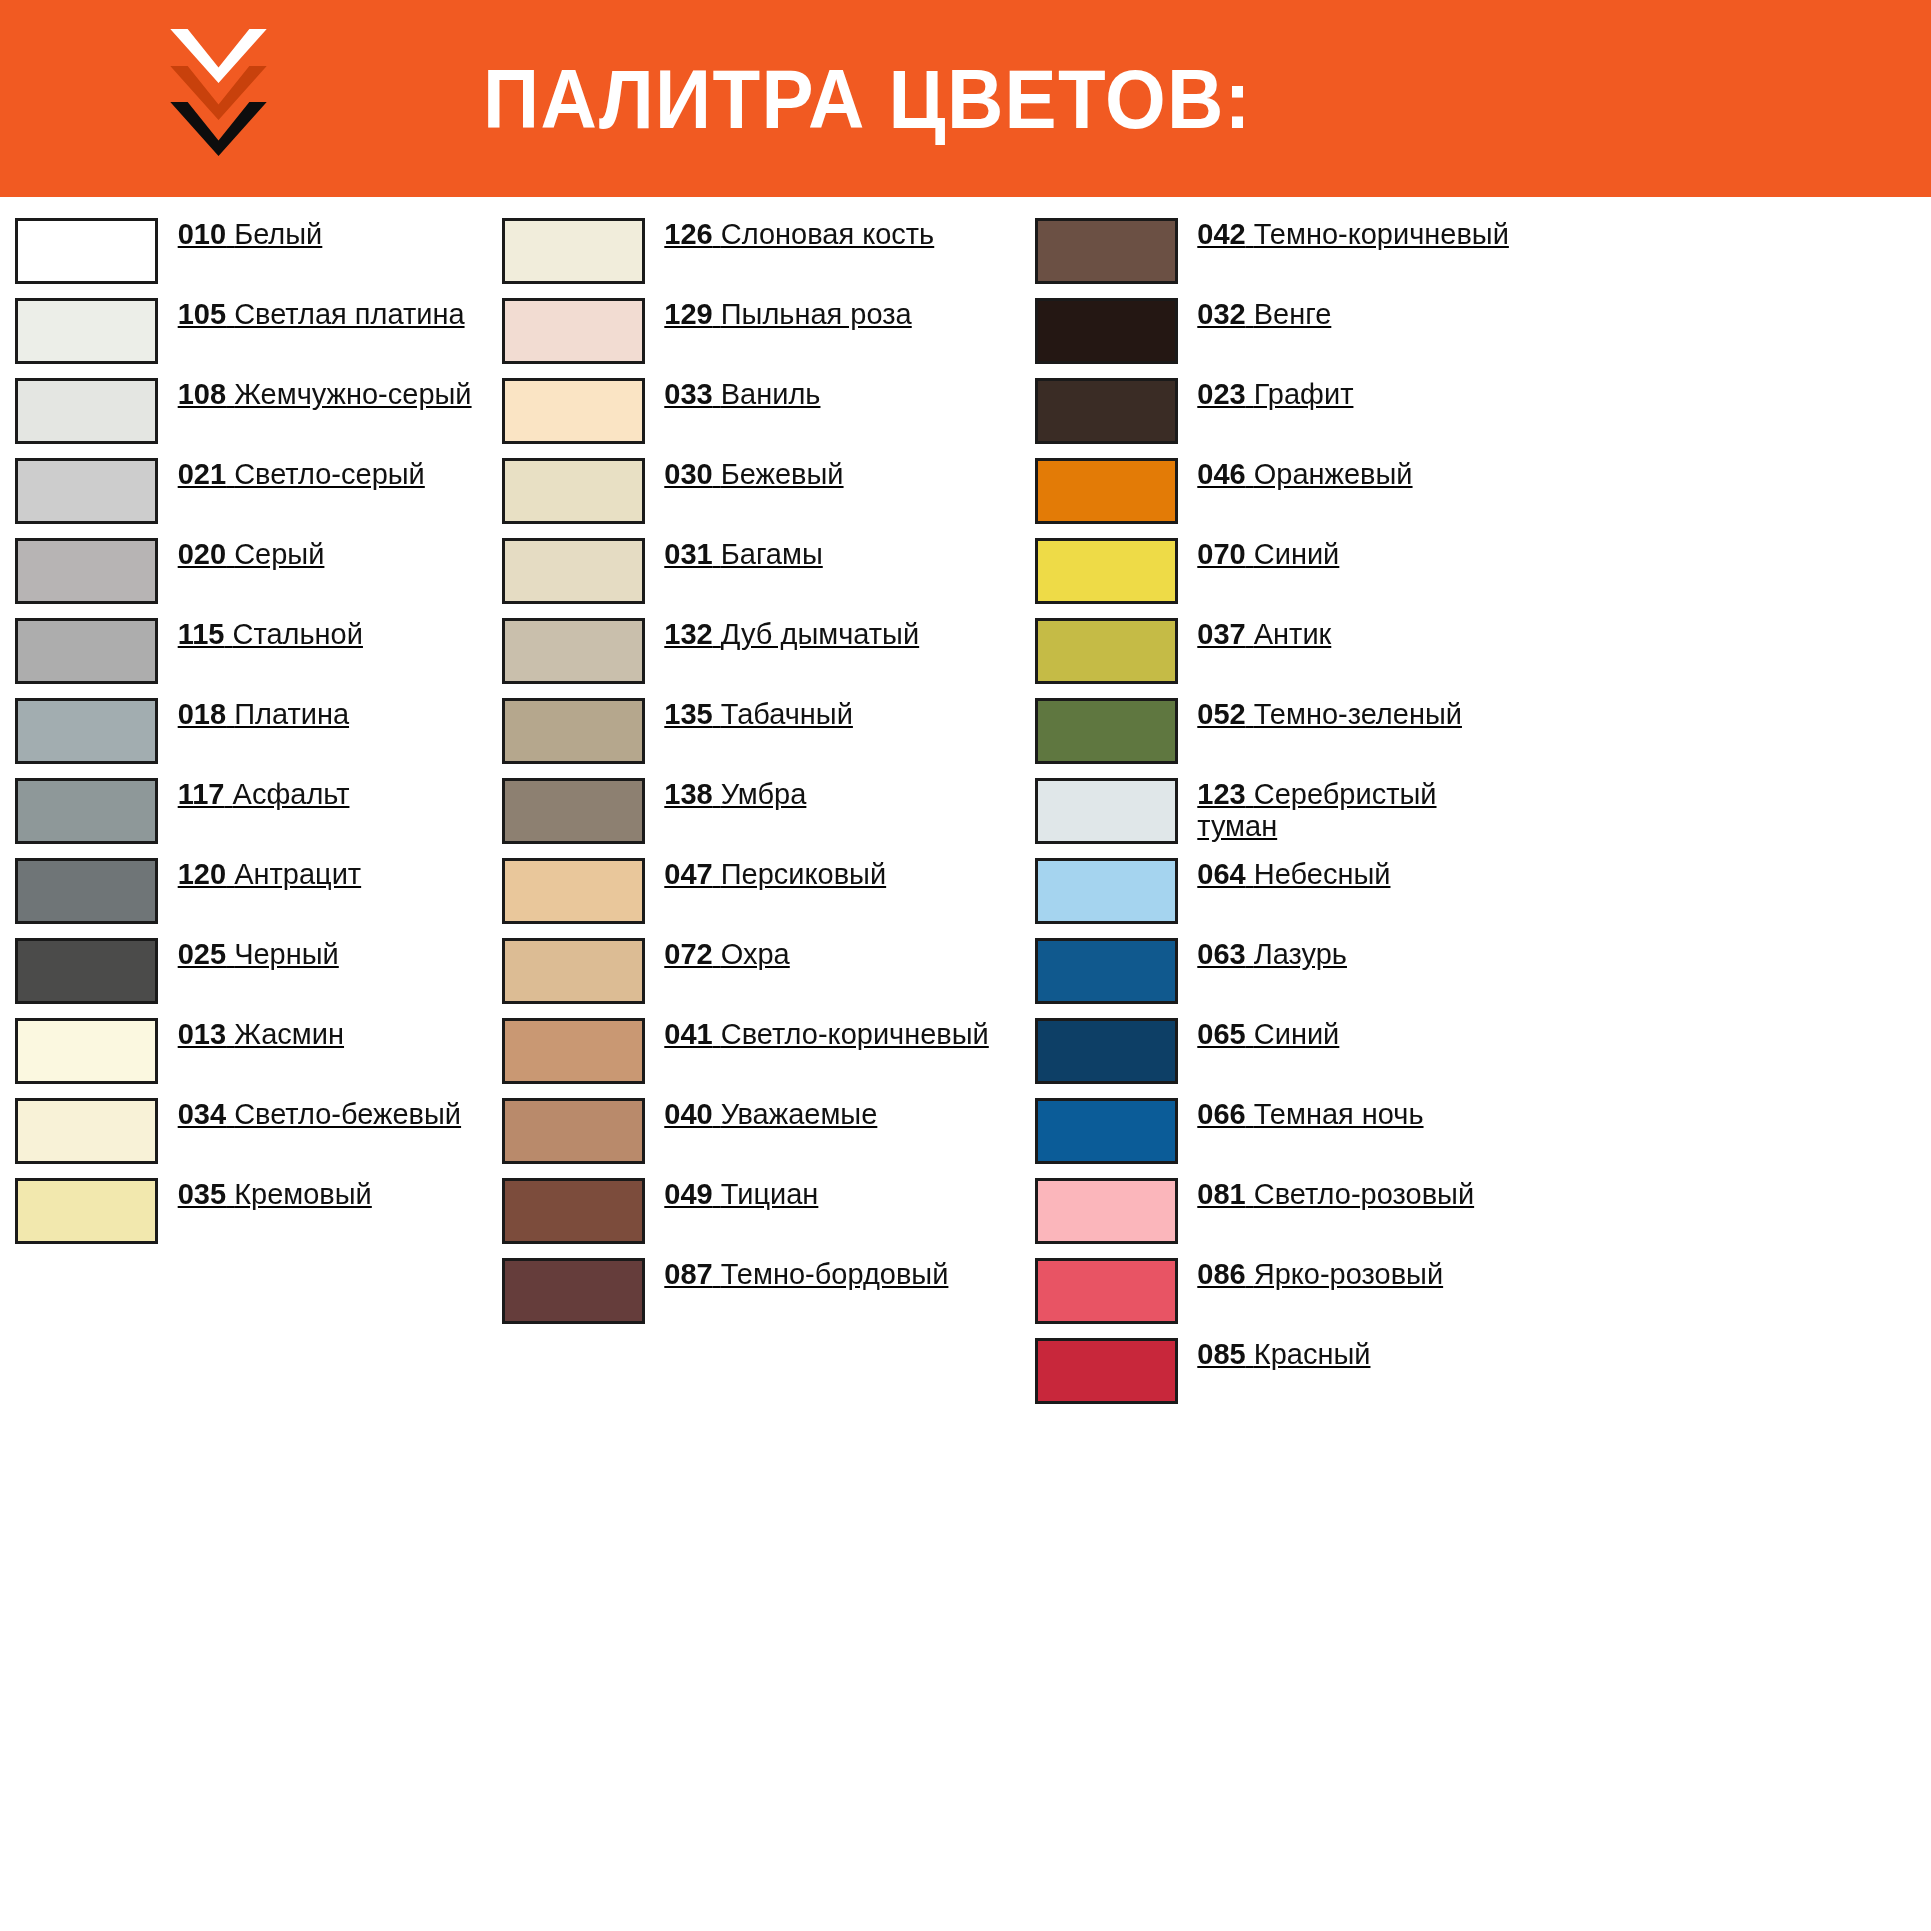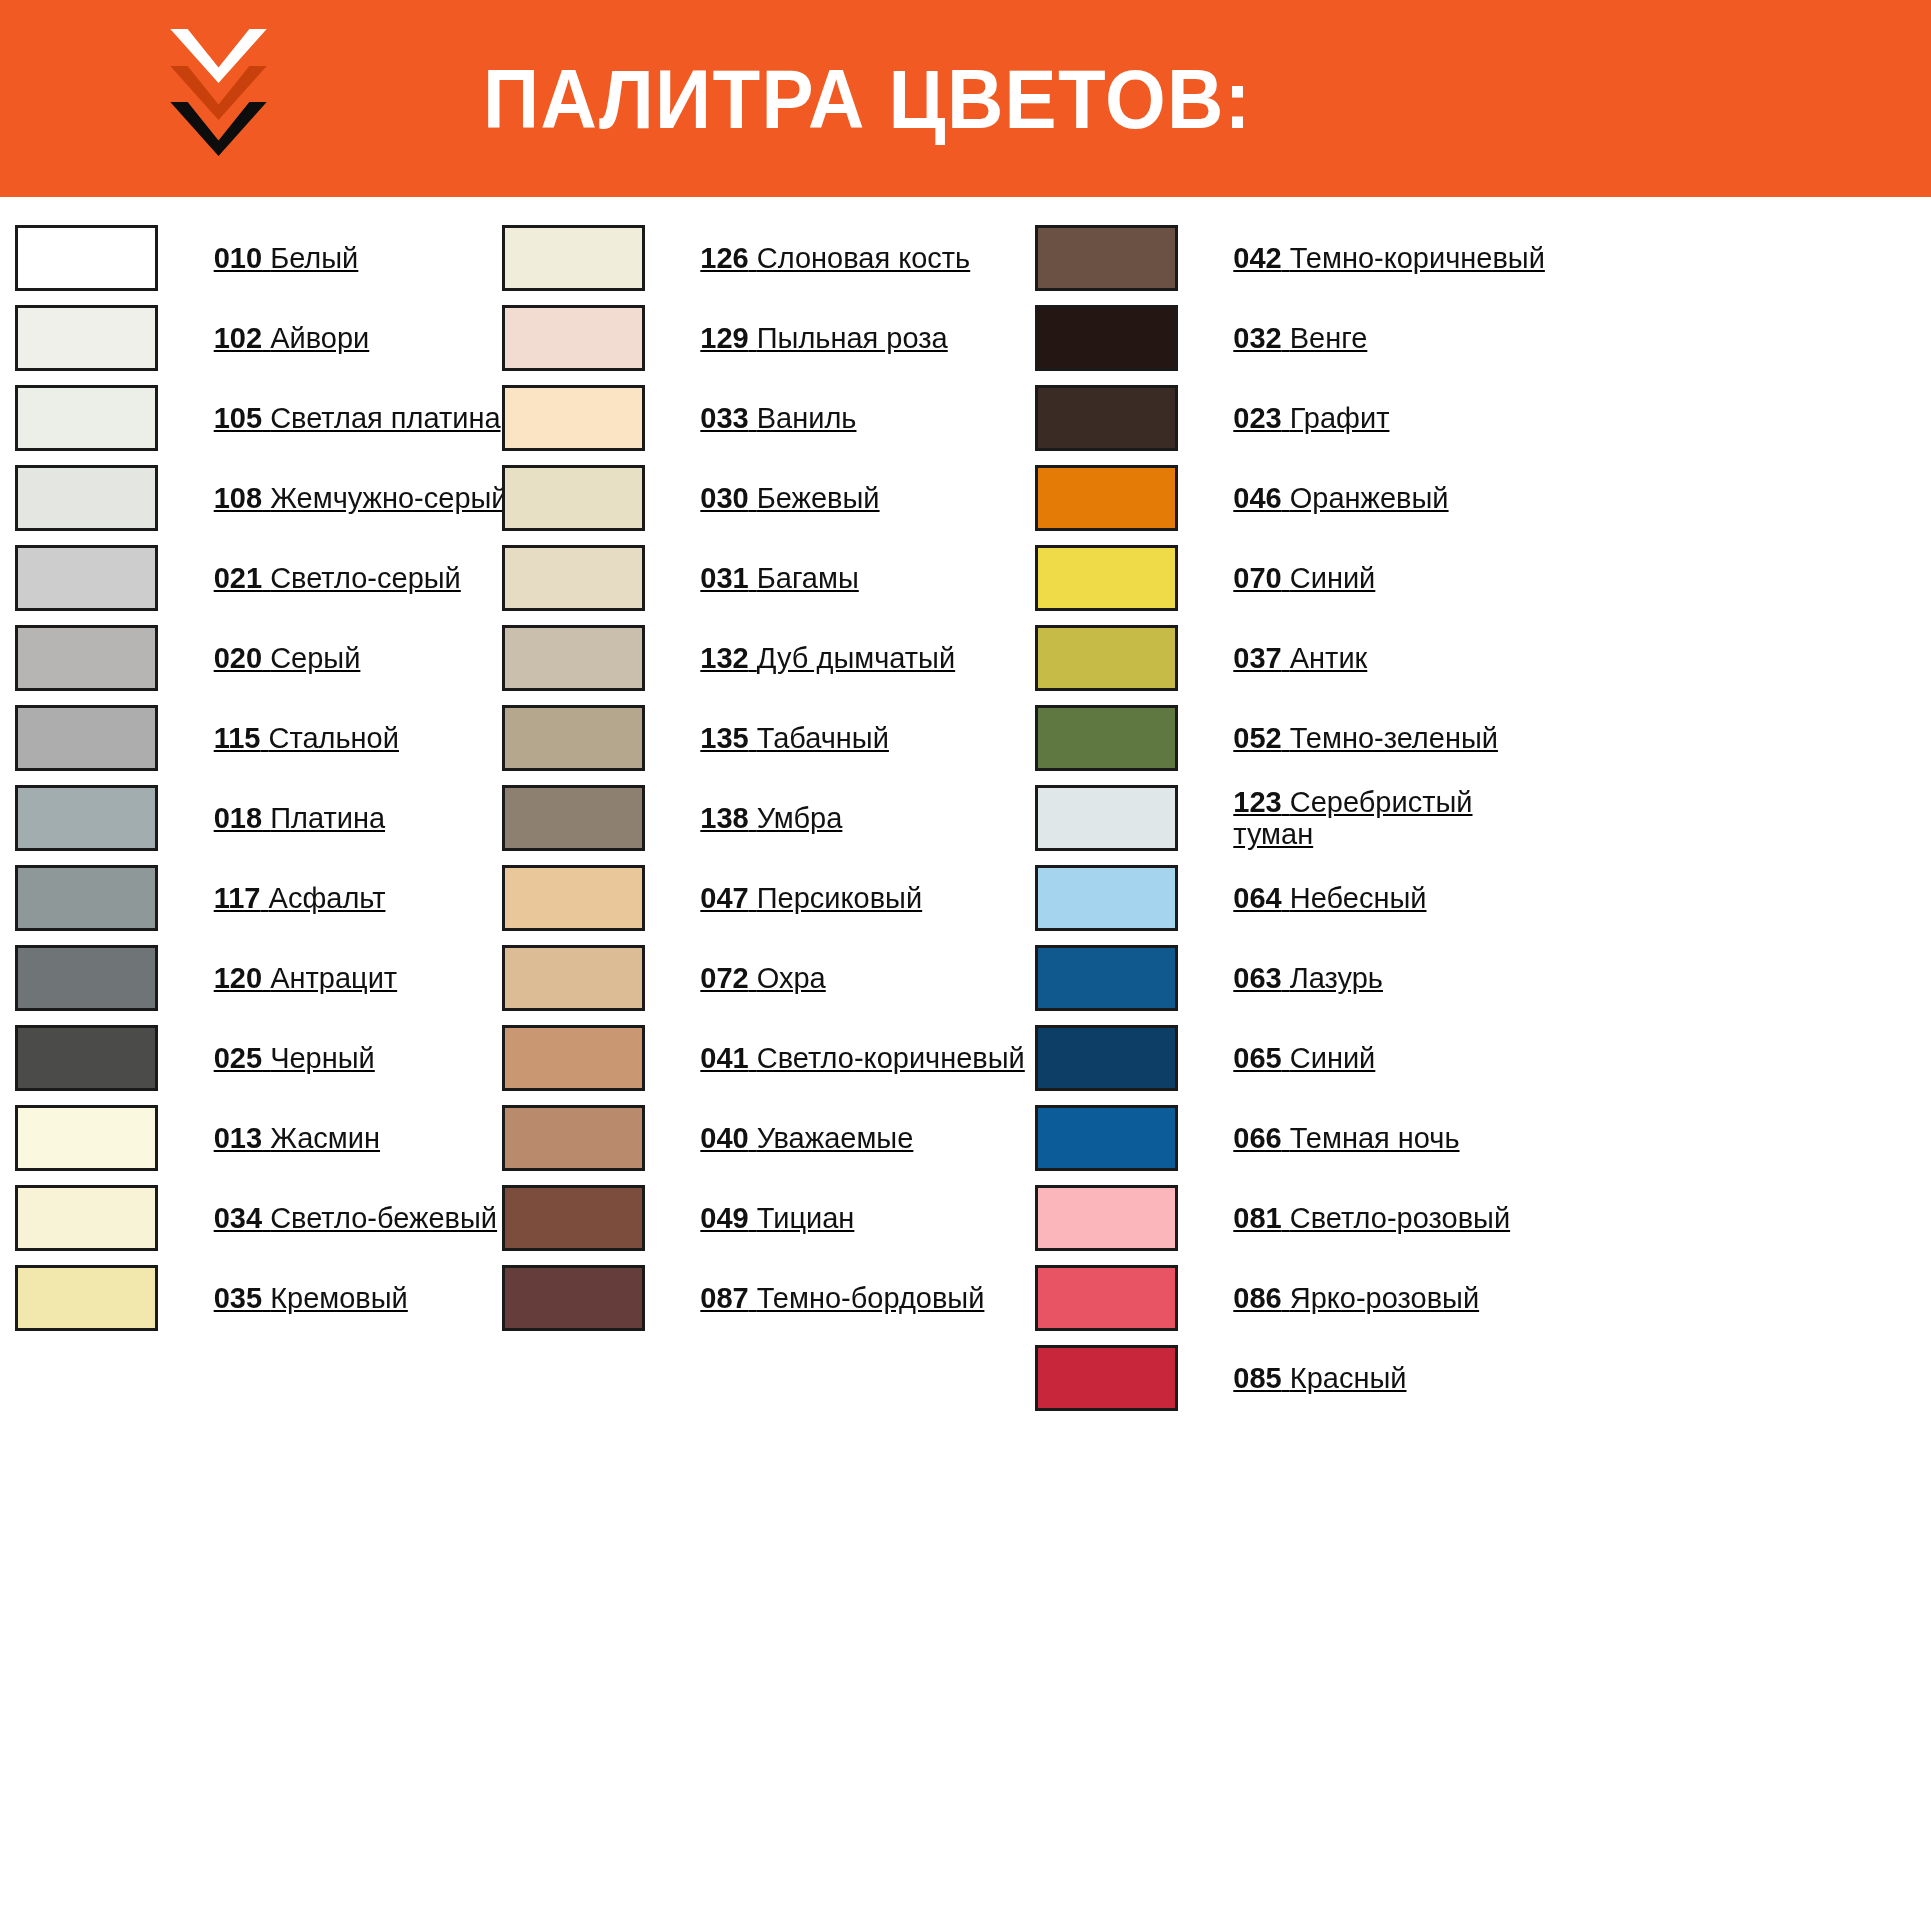--- a/index.html
+++ b/index.html
@@ -69,23 +69,21 @@
     display: flex;
     flex-direction: column;
     gap: 0px;
   }
   .col-1 { width: 502px; padding-left: 15.4px; }
   .col-2 { width: 521px; padding-left: 0px; }
   .col-3 { width: 541px; padding-left: 12px; }
 
   .swatch-row {
     display: flex;
-    align-items: center;
     height: 80px;
-    gap: 36px;
   }
   .swatch {
     width: 143px;
     height: 66px;
     border: 3.9px solid #1a1a1a;
     flex: 0 0 auto;
   }
   .sw-label {
     margin-left: 19.3px;
     font-size: 29px;
@@ -148,24 +146,20 @@
     <div class="header-title">ПАЛИТРА ЦВЕТОВ:</div>
   </div>
 
   <div class="palette">
     <div class="col col-1">
         <div class="swatch-row">
           <div class="swatch" style="background: rgb(255, 255, 255);"></div>
           <div class="sw-label"><span class="sw-code">010</span> <span class="sw-name">Белый</span></div>
         </div>
         <div class="swatch-row">
-          <div class="swatch" style="background: rgb(240, 240, 234);"></div>
-          <div class="sw-label"><span class="sw-code">102</span> <span class="sw-name">Айвори</span></div>
-        </div>
-        <div class="swatch-row">
           <div class="swatch" style="background: rgb(236, 238, 232);"></div>
           <div class="sw-label"><span class="sw-code">105</span> <span class="sw-name">Светлая платина</span></div>
         </div>
         <div class="swatch-row">
           <div class="swatch" style="background: rgb(228, 230, 226);"></div>
           <div class="sw-label"><span class="sw-code">108</span> <span class="sw-name">Жемчужно-серый</span></div>
         </div>
         <div class="swatch-row">
           <div class="swatch" style="background: rgb(205, 205, 205);"></div>
           <div class="sw-label"><span class="sw-code">021</span> <span class="sw-name">Светло-серый</span></div>

